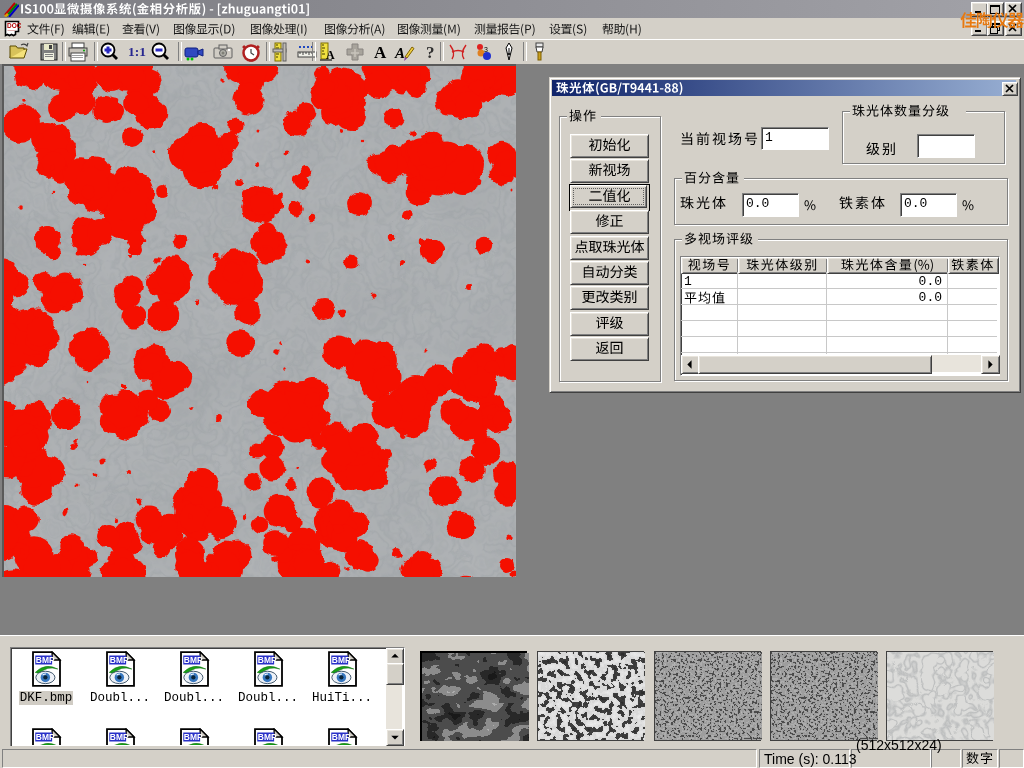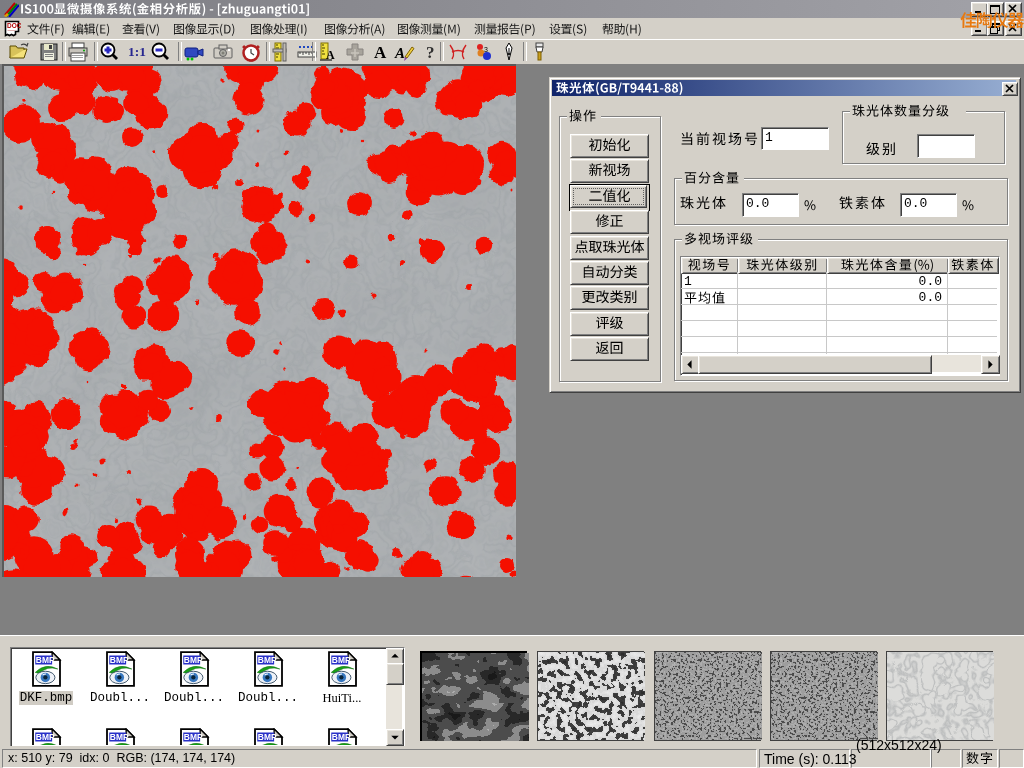--- a/index.html
+++ b/index.html
@@ -1060,21 +1060,21 @@
 <path d="M21 1 l7 7 h-7 z" fill="#d0ccc4" stroke="#000" stroke-width="1.2"></path>
 <rect x="6" y="4" width="15" height="8" fill="#2830c8"></rect>
 <text x="6.5" y="11" font-size="7.5" font-weight="bold" fill="#fff" font-family="Liberation Sans">BMP</text>
 <path d="M6 19 q9 -9 20 -3 q-10 -3 -16 4 z" fill="#18a018" stroke="#0a700a" stroke-width="0.5"></path>
 <ellipse cx="15" cy="23.5" rx="8.5" ry="5.5" fill="#eef2f8" stroke="#30485f" stroke-width="0.8"></ellipse>
 <circle cx="15" cy="23.5" r="4.2" fill="#3878c0"></circle>
 <circle cx="15" cy="23.5" r="1.9" fill="#0a2438"></circle>
 <path d="M12.5 21.5 a4 3 0 0 1 3 -1" stroke="#fff" stroke-width="1" fill="none"></path>
 </g>
     </svg>
-    <div class="abs" style="left:305px;top:691px;width:74px;text-align:center;font-family:Liberation Serif, serif;font-size:12.5px;color:#000"><span style="padding:0 1px">HuiTi...</span></div>
+    <div class="abs" style="left:305px;top:691px;width:74px;text-align:center;font-family:Liberation Mono, monospace;font-size:12.5px;color:#000"><span style="padding:0 1px">HuiTi...</span></div>
     <div class="abs" style="left:28px;top:728px;width:37px;height:17px;overflow:hidden"><svg width="37" height="36" viewBox="0 0 32 32">
         <g>
 <path d="M4 1 h17 l7 7 v23 H4 z" fill="#fff" stroke="#000" stroke-width="1.6"></path>
 <path d="M21 1 l7 7 h-7 z" fill="#d0ccc4" stroke="#000" stroke-width="1.2"></path>
 <rect x="6" y="4" width="15" height="8" fill="#2830c8"></rect>
 <text x="6.5" y="11" font-size="7.5" font-weight="bold" fill="#fff" font-family="Liberation Sans">BMP</text>
 <path d="M6 19 q9 -9 20 -3 q-10 -3 -16 4 z" fill="#18a018" stroke="#0a700a" stroke-width="0.5"></path>
 <ellipse cx="15" cy="23.5" rx="8.5" ry="5.5" fill="#eef2f8" stroke="#30485f" stroke-width="0.8"></ellipse>
 <circle cx="15" cy="23.5" r="4.2" fill="#3878c0"></circle>
 <circle cx="15" cy="23.5" r="1.9" fill="#0a2438"></circle>
@@ -1201,21 +1201,20 @@
         <rect width="107" height="88" fill="#dcdcda"></rect>
         <rect width="107" height="88" filter="url(#th5)"></rect>
       </svg></div>
     <div class="abs" style="left:0;top:746px;width:1024px;height:22px;background:#d4d0c8"></div>
     <div class="abs fld" style="left:2px;top:749px;width:753px;height:17px"></div>
     <div class="abs fld" style="left:759px;top:749px;width:89px;height:17px"></div>
     <div class="abs fld" style="left:851px;top:749px;width:78px;height:17px"></div>
     <div class="abs fld" style="left:931px;top:749px;width:28px;height:17px"></div>
     <div class="abs fld" style="left:962px;top:749px;width:34px;height:17px"></div>
     <div class="abs fld" style="left:999px;top:749px;width:23px;height:17px"></div>
-    <div class="abs" style="left:8px;top:751px;font-size:12.5px;color:#000">x: 510 y: 79&nbsp; idx: 0&nbsp; RGB: (174, 174, 174)</div>
     <div class="abs" style="left:764px;top:751px;font-size:14px;color:#000">Time (s): 0.113</div>
     <div class="abs" style="left:856px;top:737px;font-size:14px;color:#000">(512x512x24)</div>
     <svg class="abs" style="left:966px;top:750px" width="30" height="17">
       <path fill="#000" d="M0.9 8.8H5.9V9.6H0.9ZM0.6 4.5H6.9V5.3H0.6ZM5.8 2.3 6.6 2.7Q6.3 3.1 6.0 3.6Q5.7 4.0 5.4 4.4L4.8 4.1Q4.9 3.8 5.1 3.5Q5.3 3.2 5.5 2.9Q5.6 2.6 5.8 2.3ZM3.3 2.1H4.2V7.8H3.3ZM1.1 2.7 1.9 2.4Q2.1 2.8 2.4 3.3Q2.6 3.7 2.7 4.1L2.0 4.4Q1.9 4.1 1.6 3.6Q1.4 3.1 1.1 2.7ZM3.4 4.8 4.0 5.2Q3.7 5.8 3.2 6.3Q2.7 6.9 2.2 7.3Q1.6 7.8 1.0 8.1Q1.0 7.9 0.8 7.7Q0.7 7.5 0.5 7.3Q1.1 7.1 1.6 6.7Q2.1 6.3 2.6 5.8Q3.1 5.3 3.4 4.8ZM4.1 5.1Q4.3 5.2 4.6 5.4Q5.0 5.6 5.4 5.9Q5.8 6.1 6.1 6.3Q6.4 6.5 6.5 6.6L6.0 7.3Q5.8 7.2 5.5 6.9Q5.2 6.7 4.9 6.4Q4.5 6.1 4.2 5.9Q3.8 5.7 3.6 5.5ZM8.0 4.6H12.3V5.5H8.0ZM8.2 2.2 9.1 2.3Q8.9 3.6 8.6 4.7Q8.3 5.9 7.9 6.9Q7.5 7.9 7.0 8.6Q6.9 8.5 6.8 8.4Q6.7 8.3 6.5 8.2Q6.4 8.1 6.3 8.0Q6.8 7.3 7.1 6.4Q7.5 5.5 7.8 4.4Q8.0 3.3 8.2 2.2ZM10.6 5.1 11.5 5.2Q11.2 7.4 10.6 9.1Q10.0 10.8 9.0 12.0Q8.0 13.2 6.4 14.1Q6.4 14.0 6.3 13.8Q6.2 13.7 6.1 13.5Q6.0 13.4 5.9 13.3Q7.4 12.6 8.3 11.4Q9.3 10.3 9.8 8.7Q10.3 7.2 10.6 5.1ZM8.4 5.4Q8.7 7.2 9.2 8.7Q9.8 10.2 10.6 11.4Q11.5 12.5 12.6 13.2Q12.5 13.3 12.3 13.5Q12.1 13.7 12.0 13.9Q10.8 13.2 9.9 11.9Q9.0 10.7 8.5 9.1Q7.9 7.5 7.6 5.6ZM1.4 11.0 2.0 10.4Q2.7 10.7 3.5 11.0Q4.2 11.4 4.9 11.8Q5.5 12.1 6.0 12.4L5.4 13.1Q4.9 12.8 4.3 12.4Q3.6 12.0 2.9 11.6Q2.1 11.3 1.4 11.0ZM5.6 8.8H5.7L5.9 8.8L6.4 9.0Q6.0 10.4 5.2 11.4Q4.4 12.4 3.3 13.0Q2.2 13.6 1.0 13.9Q0.9 13.8 0.8 13.5Q0.7 13.3 0.5 13.2Q1.7 12.9 2.7 12.4Q3.7 11.8 4.5 11.0Q5.2 10.1 5.6 8.9ZM1.4 11.0Q1.7 10.6 2.0 10.1Q2.3 9.6 2.6 9.0Q2.8 8.5 3.0 8.0L3.9 8.1Q3.7 8.7 3.4 9.2Q3.1 9.8 2.9 10.3Q2.6 10.8 2.3 11.2Z M17.0 5.8H23.3V6.8H17.0ZM14.9 9.1H26.1V10.0H14.9ZM20.0 8.3H21.0V12.8Q21.0 13.3 20.9 13.5Q20.7 13.7 20.4 13.9Q20.1 14.0 19.5 14.0Q19.0 14.0 18.2 14.0Q18.1 13.9 18.1 13.7Q18.0 13.5 17.9 13.4Q17.8 13.2 17.7 13.1Q18.2 13.1 18.6 13.1Q19.0 13.1 19.3 13.1Q19.6 13.1 19.7 13.1Q19.9 13.1 19.9 13.0Q20.0 13.0 20.0 12.8ZM23.0 5.8H23.2L23.5 5.8L24.1 6.3Q23.7 6.8 23.1 7.2Q22.5 7.7 21.8 8.1Q21.2 8.6 20.5 8.9Q20.4 8.7 20.3 8.6Q20.1 8.4 20.0 8.3Q20.5 8.0 21.1 7.6Q21.7 7.3 22.2 6.8Q22.7 6.4 23.0 6.0ZM15.0 3.4H26.0V6.1H25.0V4.4H16.0V6.1H15.0ZM19.5 2.3 20.5 2.0Q20.7 2.3 21.0 2.8Q21.3 3.2 21.4 3.6L20.4 3.9Q20.3 3.6 20.0 3.1Q19.8 2.7 19.5 2.3Z"></path>
     </svg>
     <svg class="abs" style="left:940px;top:0;z-index:50" width="84" height="40">
       <path fill="#e8790f" d="M24.2 12.2 26.0 12.7Q25.4 14.1 24.7 15.6Q24.0 17.0 23.2 18.3Q22.3 19.6 21.4 20.5Q21.3 20.3 21.2 20.0Q21.0 19.6 20.8 19.2Q20.6 18.9 20.4 18.7Q21.2 17.9 21.9 16.8Q22.6 15.8 23.2 14.6Q23.8 13.4 24.2 12.2ZM22.5 16.8 24.3 15.0 24.4 15.1V28.0H22.5ZM26.4 14.1H35.4V15.8H26.4ZM26.1 21.7H35.7V23.4H26.1ZM25.6 17.8H36.1V19.5H25.6ZM25.1 25.6H36.4V27.4H25.1ZM29.9 12.1H31.7V18.8H29.9ZM29.9 20.0H31.7V26.9H29.9Z M43.6 14.4H50.7V16.0H43.6ZM43.7 12.1 45.3 12.4Q44.8 14.2 44.0 15.8Q43.1 17.4 42.1 18.5Q41.9 18.3 41.7 18.1Q41.4 18.0 41.1 17.8Q40.9 17.6 40.6 17.5Q41.7 16.5 42.5 15.1Q43.3 13.7 43.7 12.1ZM44.2 17.5H49.0V18.8H44.2ZM50.1 14.4H51.8Q51.8 14.4 51.8 14.6Q51.8 14.8 51.8 15.0Q51.8 15.2 51.8 15.3Q51.7 18.4 51.7 20.5Q51.6 22.7 51.6 24.0Q51.5 25.3 51.4 26.0Q51.2 26.8 51.1 27.1Q50.8 27.5 50.5 27.7Q50.2 27.8 49.8 27.9Q49.4 28.0 48.8 28.0Q48.2 28.0 47.6 27.9Q47.6 27.6 47.4 27.2Q47.3 26.7 47.1 26.4Q47.7 26.5 48.2 26.5Q48.7 26.5 49.0 26.5Q49.2 26.5 49.3 26.4Q49.4 26.3 49.5 26.2Q49.7 26.0 49.8 25.3Q49.9 24.6 49.9 23.3Q50.0 22.0 50.0 19.9Q50.1 17.8 50.1 14.8ZM42.5 20.2H49.4V21.5H42.5ZM45.2 18.2H46.7V24.6H45.2ZM44.3 16.3 45.7 16.5Q45.3 17.5 44.8 18.4Q44.2 19.4 43.4 20.2Q43.2 20.0 42.9 19.7Q42.6 19.5 42.3 19.3Q43.0 18.6 43.5 17.8Q44.0 17.0 44.3 16.3ZM42.8 22.1H44.2V24.0H47.7V22.1H49.1V25.3H42.8ZM36.9 12.8H40.8V14.4H38.5V27.9H36.9ZM40.5 12.8H40.8L41.0 12.7L42.2 13.4Q41.9 14.5 41.4 15.7Q41.0 16.8 40.6 17.8Q41.5 18.9 41.7 19.8Q42.0 20.7 42.0 21.4Q42.0 22.2 41.8 22.8Q41.6 23.3 41.2 23.6Q41.0 23.8 40.8 23.9Q40.5 23.9 40.3 24.0Q40.0 24.0 39.7 24.0Q39.4 24.0 39.1 24.0Q39.1 23.7 39.0 23.2Q38.9 22.8 38.7 22.4Q39.0 22.5 39.2 22.5Q39.4 22.5 39.6 22.5Q39.9 22.4 40.1 22.3Q40.2 22.2 40.3 21.9Q40.4 21.6 40.4 21.2Q40.4 20.6 40.1 19.8Q39.9 19.0 39.0 18.0Q39.2 17.5 39.5 16.8Q39.7 16.2 39.8 15.5Q40.0 14.8 40.2 14.3Q40.3 13.7 40.5 13.3Z M59.4 13.4Q59.8 15.7 60.5 17.8Q61.1 19.8 62.1 21.5Q63.2 23.2 64.7 24.4Q66.2 25.7 68.2 26.4Q68.0 26.6 67.7 26.9Q67.5 27.2 67.2 27.5Q67.0 27.8 66.9 28.0Q64.7 27.1 63.2 25.8Q61.6 24.4 60.6 22.6Q59.5 20.8 58.8 18.5Q58.1 16.3 57.7 13.6ZM60.7 13.2 62.1 12.4Q62.5 12.9 62.9 13.5Q63.2 14.1 63.5 14.7Q63.8 15.3 64.0 15.7L62.4 16.6Q62.3 16.1 62.0 15.5Q61.7 14.9 61.4 14.3Q61.1 13.7 60.7 13.2ZM65.6 13.1 67.4 13.4Q66.9 15.9 66.2 18.1Q65.5 20.3 64.4 22.2Q63.3 24.0 61.6 25.5Q59.9 27.0 57.4 28.0Q57.3 27.8 57.1 27.5Q56.9 27.3 56.7 27.0Q56.4 26.8 56.3 26.6Q58.6 25.7 60.3 24.3Q61.9 23.0 62.9 21.2Q64.0 19.5 64.6 17.4Q65.2 15.4 65.6 13.1ZM55.8 12.2 57.6 12.7Q57.0 14.1 56.3 15.6Q55.5 17.0 54.6 18.3Q53.8 19.6 52.8 20.5Q52.8 20.3 52.6 20.0Q52.4 19.6 52.2 19.2Q52.0 18.9 51.9 18.7Q52.6 17.9 53.4 16.8Q54.1 15.8 54.8 14.6Q55.4 13.4 55.8 12.2ZM54.1 16.8 55.9 15.0 55.9 15.1V28.0H54.1Z M71.1 14.4V16.1H73.3V14.4ZM69.5 12.8H75.0V17.7H69.5ZM78.3 14.4V16.1H80.6V14.4ZM76.6 12.8H82.4V17.7H76.6ZM68.2 19.2H83.6V20.8H68.2ZM70.3 26.0H74.2V27.5H70.3ZM77.4 26.0H81.5V27.5H77.4ZM78.2 19.6Q78.8 20.4 79.7 21.0Q80.7 21.7 81.8 22.2Q82.9 22.7 84.1 23.0Q83.9 23.2 83.7 23.4Q83.5 23.7 83.3 24.0Q83.1 24.2 82.9 24.5Q81.7 24.1 80.5 23.5Q79.4 22.8 78.4 22.0Q77.4 21.2 76.7 20.2ZM69.5 22.6H75.0V27.9H73.3V24.2H71.2V28.0H69.5ZM76.7 22.6H82.4V27.9H80.6V24.2H78.3V28.0H76.7ZM74.5 17.5 76.3 17.8Q75.6 19.1 74.6 20.4Q73.6 21.6 72.2 22.6Q70.7 23.7 68.8 24.5Q68.7 24.2 68.5 24.0Q68.3 23.7 68.2 23.4Q68.0 23.2 67.8 23.0Q69.6 22.4 70.9 21.5Q72.2 20.6 73.1 19.5Q74.0 18.5 74.5 17.5ZM77.7 18.3 78.7 17.4Q79.3 17.6 80.0 18.0Q80.8 18.4 81.2 18.7L80.2 19.7Q79.8 19.3 79.1 18.9Q78.4 18.6 77.7 18.3Z"></path>
     </svg>
   </div>
 </body></html>

